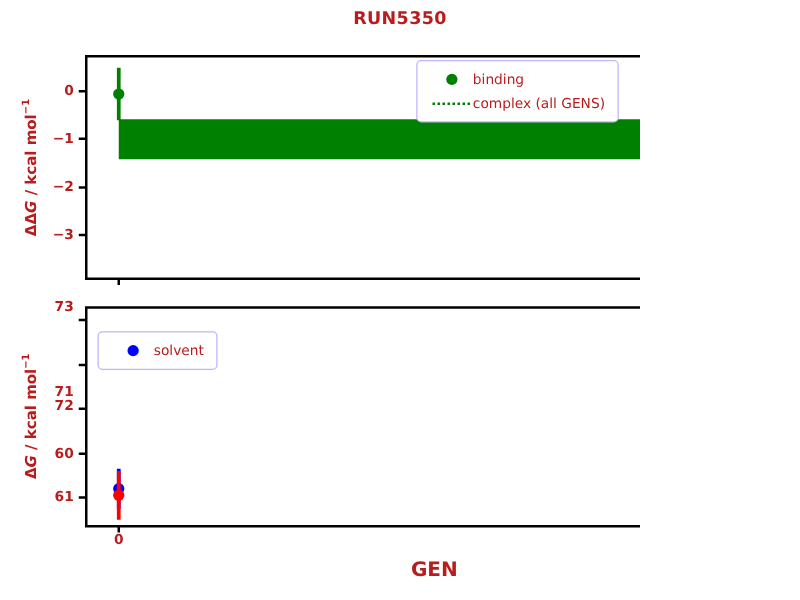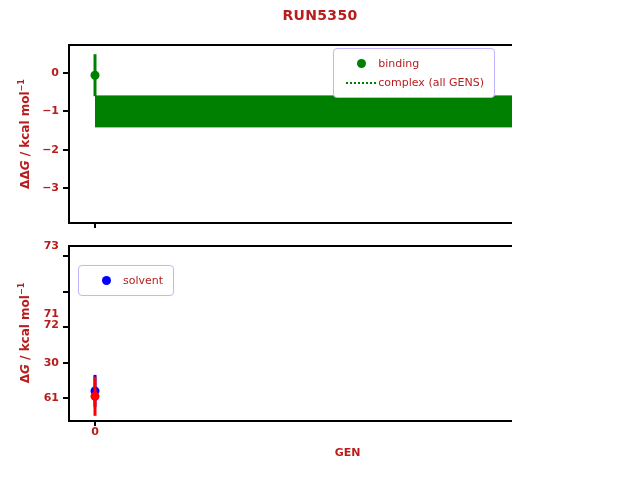--- a/index.html
+++ b/index.html
@@ -19,21 +19,21 @@
   .plot-svg{position:absolute;display:block;}
   #svg-top{left:70px;top:46px;}
   #svg-bottom{left:70px;top:247px;}
   .ylabel{
     position:absolute;left:24px;transform:translate(-50%,-50%) rotate(-90deg);
     white-space:nowrap;font-size:12px;font-weight:600;
   }
   .ylabel sup{font-size:8px;}
   .xlabel{
     position:absolute;left:287px;width:121px;top:446px;text-align:center;
-    font-size:11px;font-weight:600;
+    font-size:16px;font-weight:600;
   }
   .tick-mark{position:absolute;background:#000;}
   .tick-label{position:absolute;font-size:11px;font-weight:600;line-height:16px;}
   .ytick-label{width:40px;text-align:right;}
   .xtick-label{width:24px;text-align:center;}
   .legend{
     position:absolute;background:#ffffff;border:1px solid #c4b5fd;border-radius:4px;
     padding:5px 10px;font-size:11px;line-height:18px;box-shadow:0 0 0 0.5px rgba(0,0,0,0.02);
   }
   .legend-top{top:48px;right:17px;}
@@ -112,20 +112,20 @@
     <div class="tick-label ytick-label" style="left: 19px; top: 179.69px;">−3</div>
     <div class="tick-mark" style="left: 94px; top: 223px; width: 2px; height: 5px;"></div>
     <div class="tick-mark" style="left: 600px; top: 223px; width: 2px; height: 5px;"></div>
     <div class="tick-mark" style="left: 63px; top: 255px; width: 5px; height: 2px;"></div>
     <div class="tick-label ytick-label" style="left: 19px; top: 238px;">73</div>
     <div class="tick-mark" style="left: 63px; top: 290.5px; width: 5px; height: 2px;"></div>
     <div class="tick-label ytick-label" style="left: 19px; top: 283.5px; margin-top: 33px;">72</div>
     <div class="tick-mark" style="left: 63px; top: 326px; width: 5px; height: 2px;"></div>
     <div class="tick-label ytick-label" style="left: 19px; top: 306px;">71</div>
     <div class="tick-mark" style="left: 63px; top: 361.5px; width: 5px; height: 2px;"></div>
-    <div class="tick-label ytick-label" style="left: 19px; top: 354.5px;">30</div>
+    <div class="tick-label ytick-label" style="left: 19px; top: 354.5px;">60</div>
     <div class="tick-mark" style="left: 63px; top: 397px; width: 5px; height: 2px;"></div>
     <div class="tick-label ytick-label" style="left: 19px; top: 390px;">61</div>
     <div class="tick-mark" style="left: 94px; top: 421px; width: 2px; height: 5px;"></div>
     <div class="tick-label xtick-label" style="left: 83px; top: 424px;">0</div>
     <div class="tick-mark" style="left: 600px; top: 421px; width: 2px; height: 5px;"></div>
     <div class="tick-label xtick-label" style="left: 589px; top: 424px;">1</div>
   </div>
 
 </body></html>

